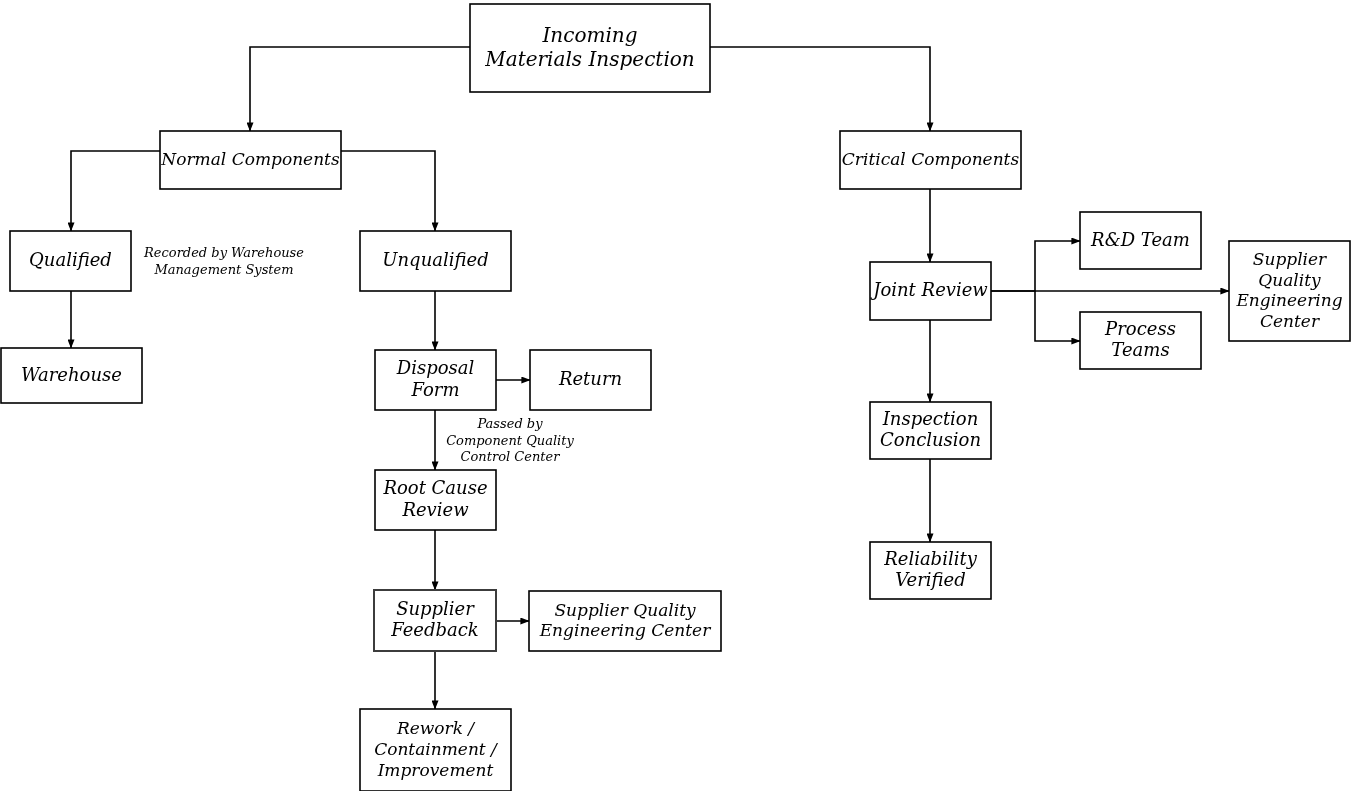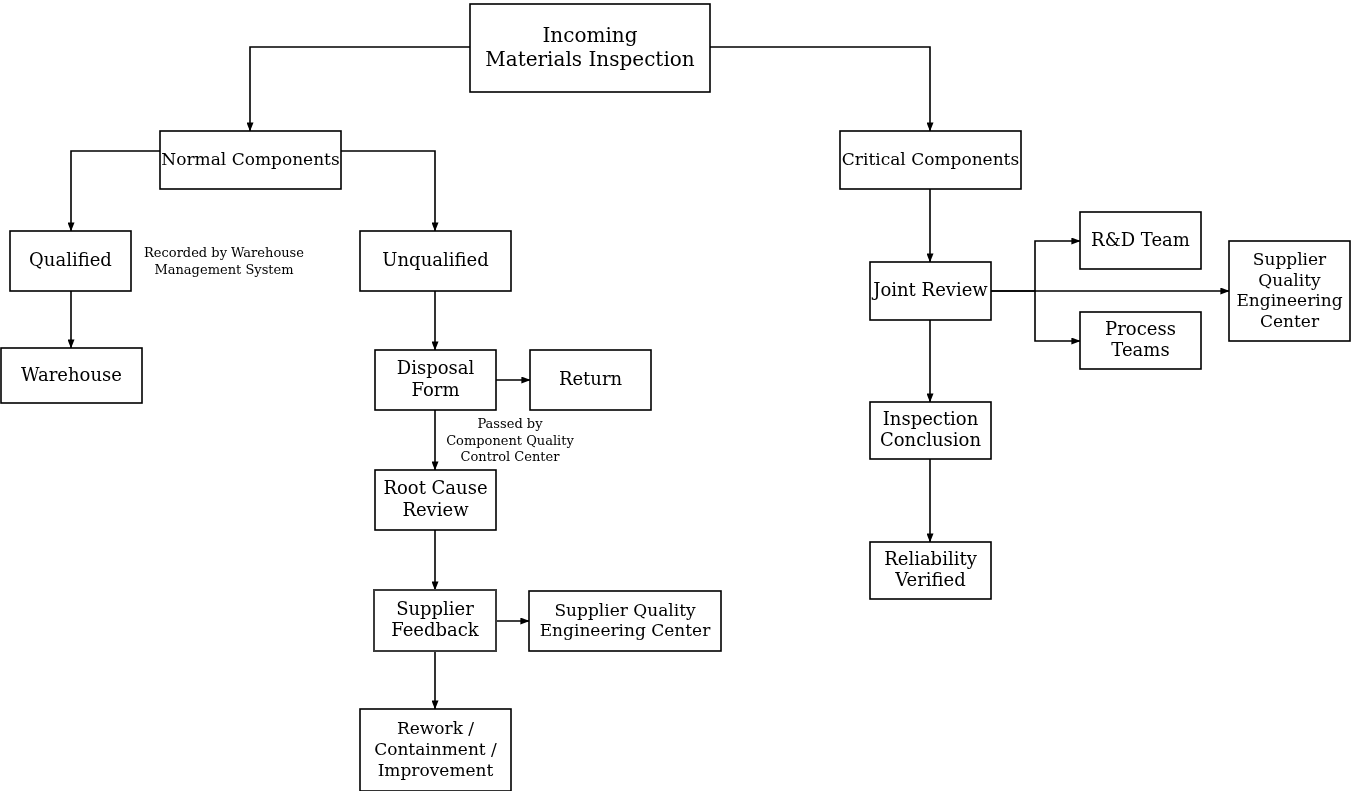--- a/index.html
+++ b/index.html
@@ -10,20 +10,21 @@
   body {
     width: 1351px;
     height: 791px;
     overflow: hidden;
     font-family: "DejaVu Serif", "Liberation Serif", serif;
   }
   #flow-root {
     position: relative;
     width: 1095px;
     height: 791px;
+    font-style: italic;
   }
   svg#flow-svg {
     position: absolute;
     top: 0;
     left: 0;
     width: 1351px;
     height: 791px;
   }
   .node-rect {
     fill: #ffffff;

